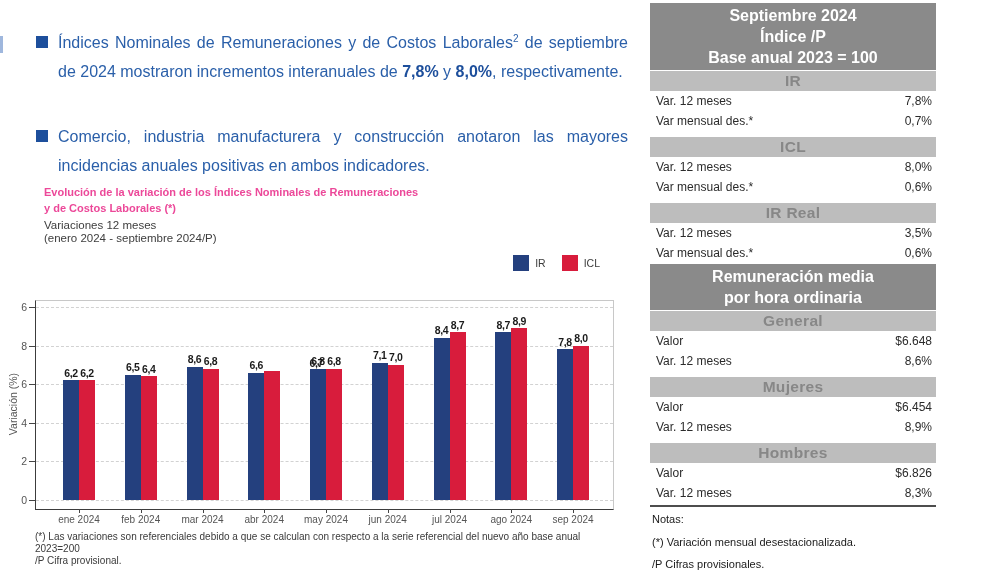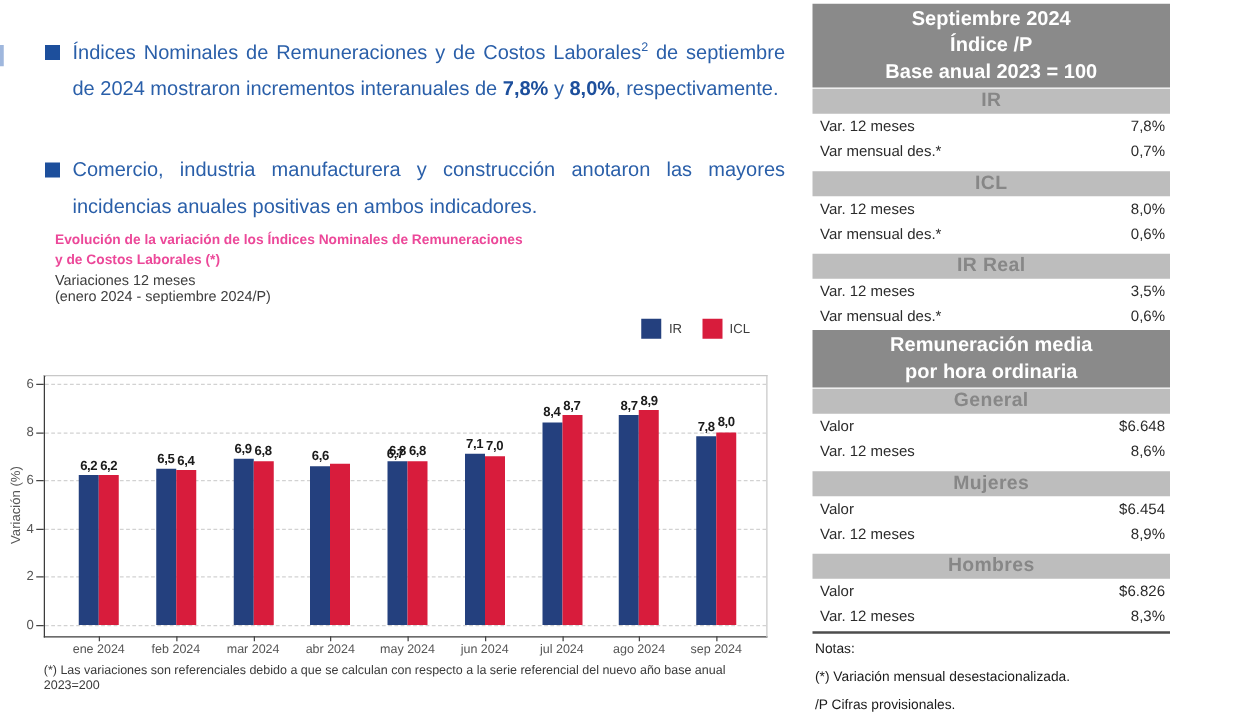--- a/index.html
+++ b/index.html
@@ -134,21 +134,21 @@
       <div class="bar-label" style="left: 38px; top: 65.84px;">6,2</div>
       <div class="xtick" style="left: 104.75px;"></div>
       <div class="xtick-label" style="left: 72.75px;">feb 2024</div>
       <div class="bar" style="left: 88.75px; top: 73.55px; width: 16px; height: 125.45px; background: rgb(36, 64, 126);"></div>
       <div class="bar-label" style="left: 83.75px; top: 60.05px;">6,5</div>
       <div class="bar" style="left: 104.75px; top: 75.48px; width: 16px; height: 123.52px; background: rgb(216, 28, 60);"></div>
       <div class="bar-label" style="left: 99.75px; top: 61.98px;">6,4</div>
       <div class="xtick" style="left: 166.5px;"></div>
       <div class="xtick-label" style="left: 134.5px;">mar 2024</div>
       <div class="bar" style="left: 150.5px; top: 65.83px; width: 16px; height: 133.17px; background: rgb(36, 64, 126);"></div>
-      <div class="bar-label" style="left: 145.5px; top: 52.33px;">6,9</div>
+      <div class="bar-label" style="left: 145.5px; top: 52.33px;">8,6</div>
       <div class="bar" style="left: 166.5px; top: 67.76px; width: 16px; height: 131.24px; background: rgb(216, 28, 60);"></div>
       <div class="bar-label" style="left: 161.5px; top: 54.26px;">6,8</div>
       <div class="xtick" style="left: 228.25px;"></div>
       <div class="xtick-label" style="left: 196.25px;">abr 2024</div>
       <div class="bar" style="left: 212.25px; top: 71.62px; width: 16px; height: 127.38px; background: rgb(36, 64, 126);"></div>
       <div class="bar-label" style="left: 207.25px; top: 58.12px;">6,6</div>
       <div class="bar" style="left: 228.25px; top: 69.69px; width: 16px; height: 129.31px; background: rgb(216, 28, 60);"></div>
       <div class="bar-label" style="left: 223.25px; top: 56.19px; padding-left: 44px;">6,7</div>
       <div class="xtick" style="left: 290px;"></div>
       <div class="xtick-label" style="left: 258px;">may 2024</div>
@@ -178,20 +178,21 @@
       <div class="xtick-label" style="left: 505px;">sep 2024</div>
       <div class="bar" style="left: 521px; top: 48.46px; width: 16px; height: 150.54px; background: rgb(36, 64, 126);"></div>
       <div class="bar-label" style="left: 516px; top: 34.96px;">7,8</div>
       <div class="bar" style="left: 537px; top: 44.6px; width: 16px; height: 154.4px; background: rgb(216, 28, 60);"></div>
       <div class="bar-label" style="left: 532px; top: 31.1px;">8,0</div>
     </div>
   <div id="ylabel">Variación (%)</div>
 
   <div id="footnote">
     <div>(*) Las variaciones son referenciales debido a que se calculan con respecto a la serie referencial del nuevo año base anual 2023=200</div>
+    <div>/P Cifra provisional.</div>
   </div>
 
   <div id="side-table">
       <div class="t-header">
         <div>Septiembre 2024</div>
         <div>Índice /P</div>
         <div>Base anual 2023 = 100</div>
       </div>
       <div class="t-band">IR</div>
       <div class="t-row">

